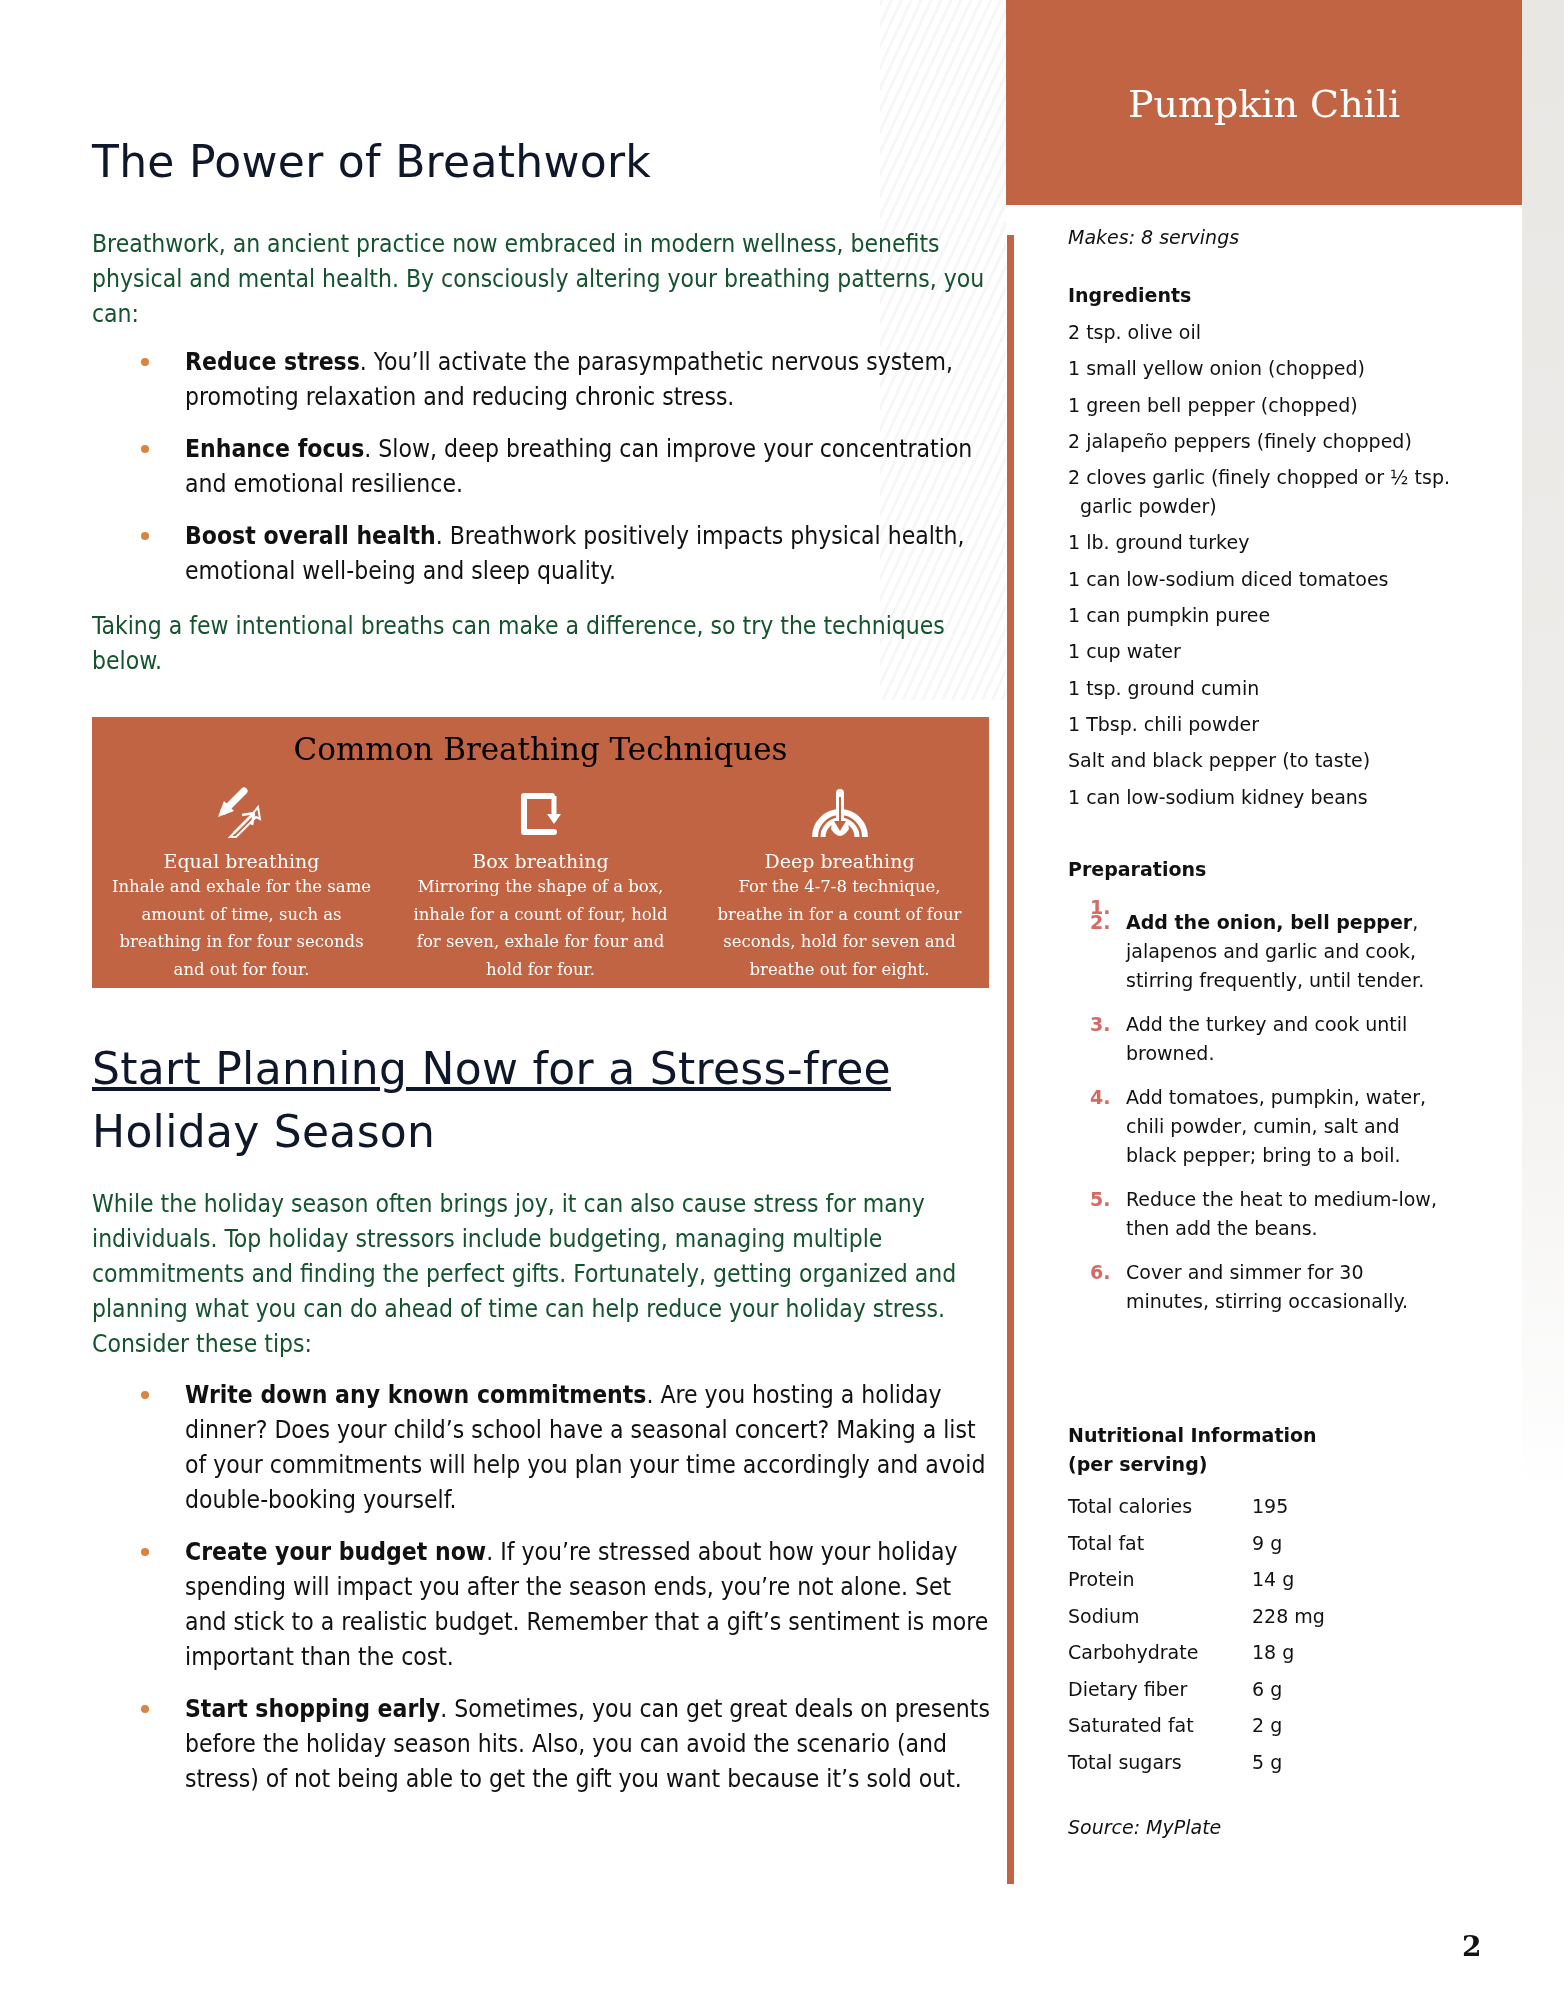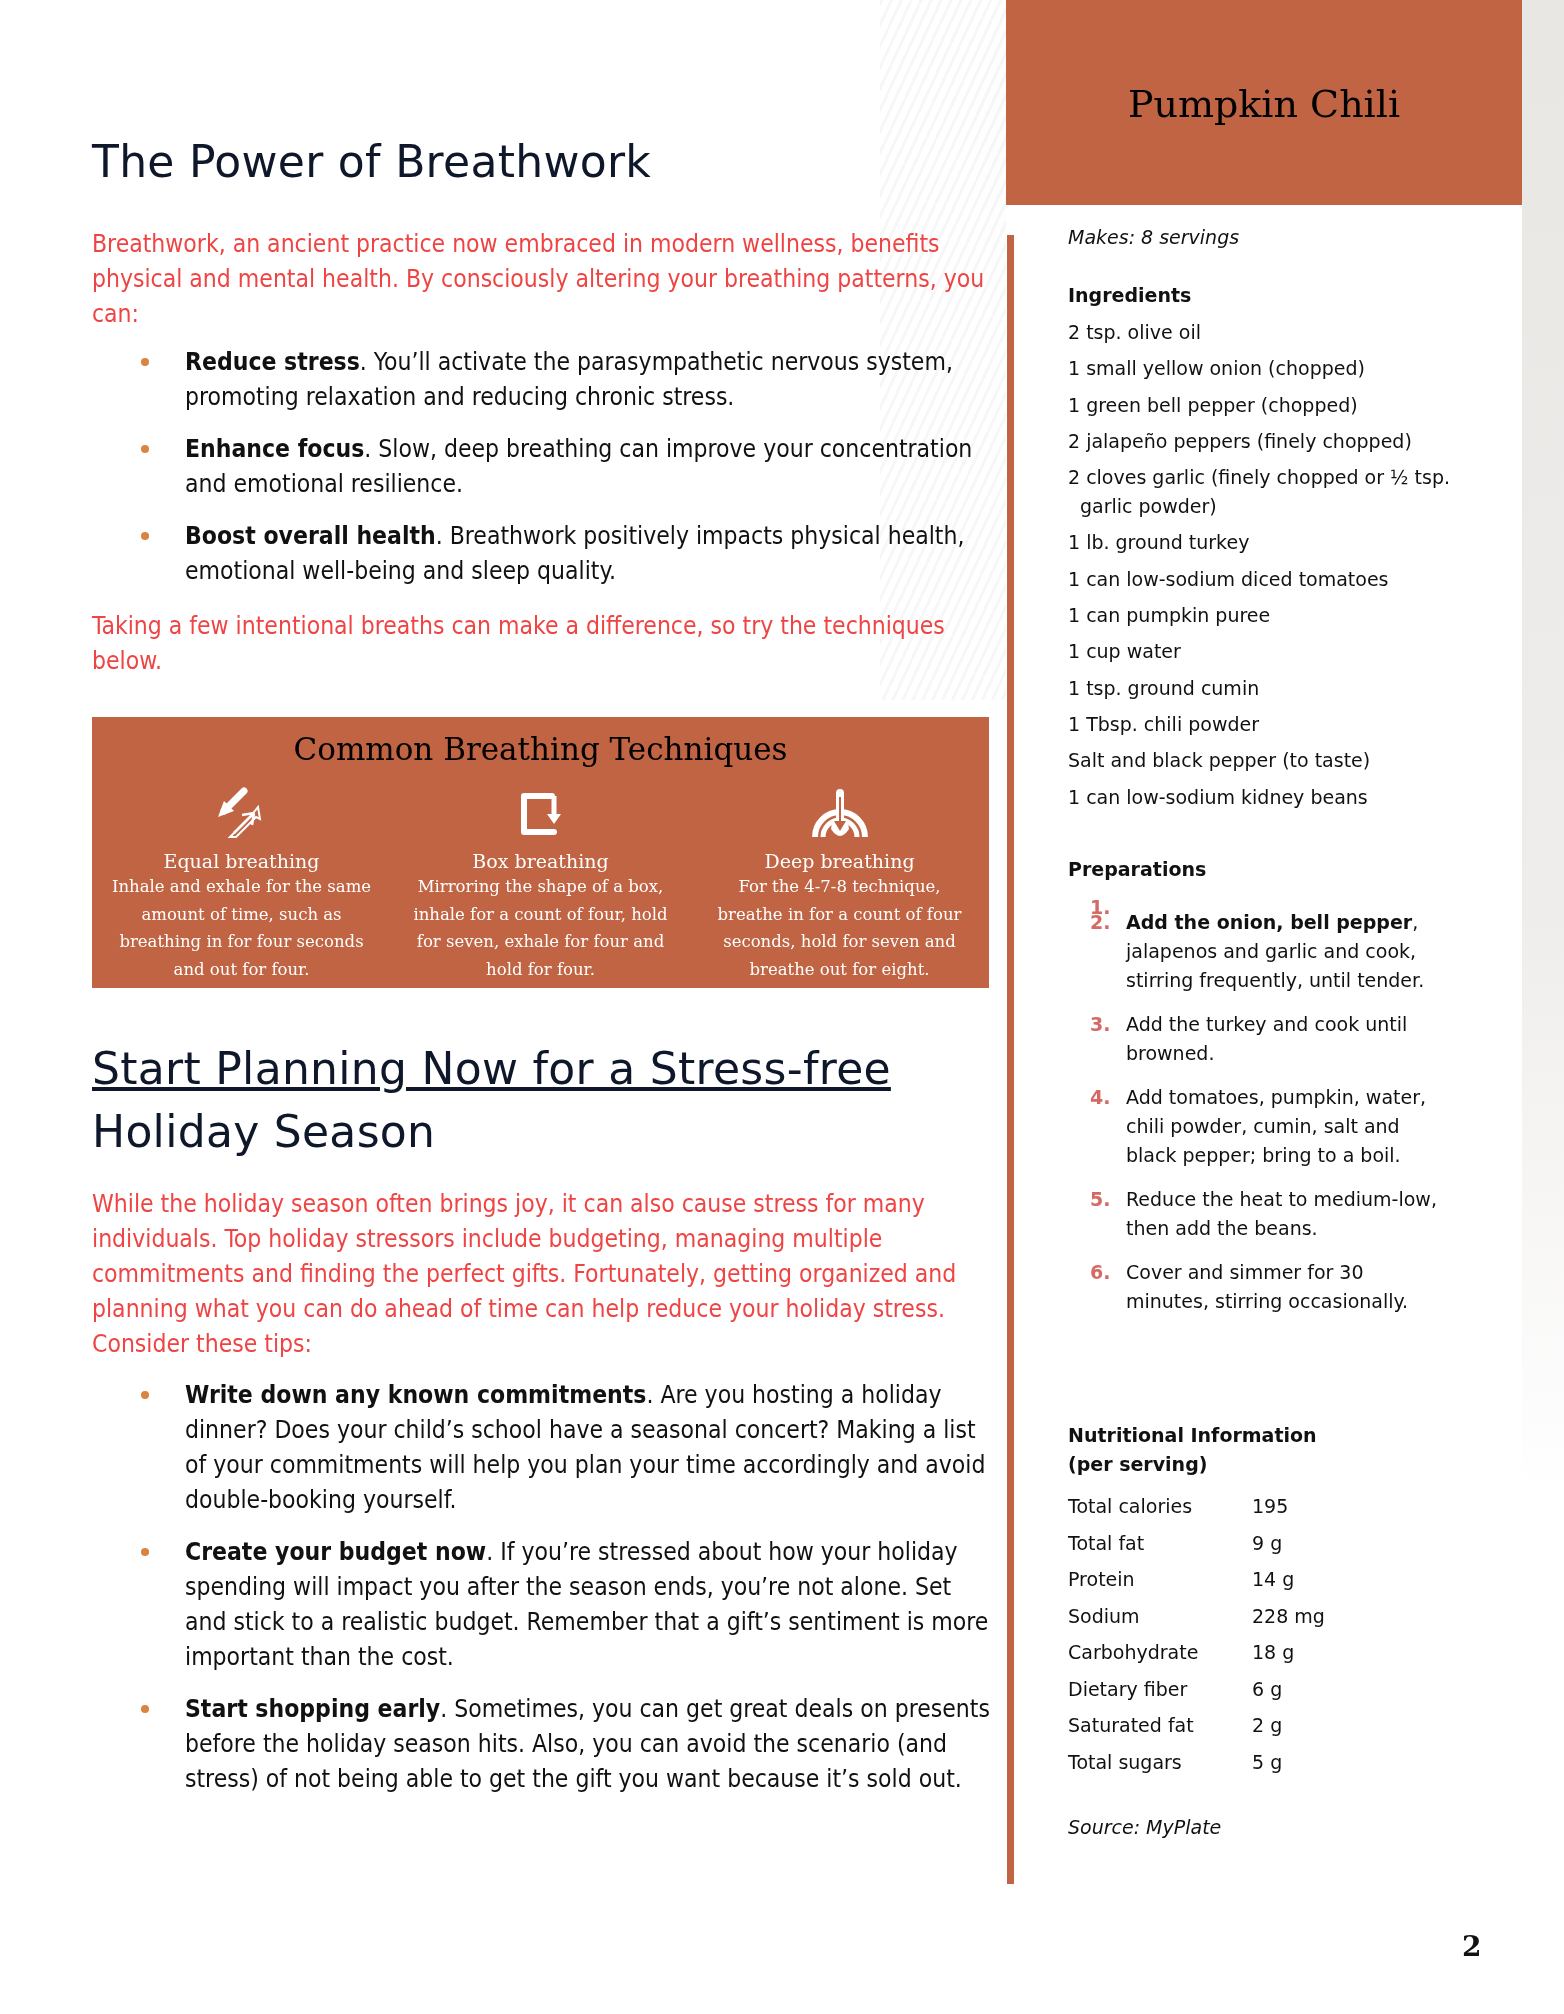--- a/index.html
+++ b/index.html
@@ -21,21 +21,21 @@
   }
   .left-col { position:absolute; left:92px; top:0; width:900px; }
   .h1 {
     position:absolute; left:0; font-family:"DejaVu Sans", sans-serif;
     color:#0f172a; font-size:44px; font-weight:normal; letter-spacing:0.3px;
     margin:0; white-space:nowrap;
   }
   .body-text {
     position:absolute; left:0; width:900px;
     font-family:"DejaVu Sans Condensed","DejaVu Sans", sans-serif;
-    font-size:24.5px; line-height:35px; color:#ef4444; margin:0;
+    font-size:24.5px; line-height:35px; color:#14532d; margin:0;
     font-stretch:condensed;
   }
   .bullets { position:absolute; left:0; width:900px; margin:0; padding:0; list-style:none; }
   .bullets li {
     position:relative; padding-left:93px; font-size:24.5px; line-height:35px;
     font-stretch:condensed; margin-bottom:17px;
   }
   .bullet-dot {
     position:absolute; left:49px; top:14px; width:8px; height:8px; border-radius:50%;
     background:#D9843F;
@@ -59,21 +59,21 @@
     font-family:"DejaVu Serif", serif; font-size:16.5px; line-height:27.5px;
     padding:0 14px;
   }
 
   .sidebar-header {
     position:absolute; left:1006px; top:0; width:516px; height:205px;
     background:#C06444; color:#fff;
   }
   .sidebar-header .title {
     position:absolute; left:0; right:0; top:82px; text-align:center;
-    font-family:"DejaVu Serif", serif; font-size:38px; color:#000000;
+    font-family:"DejaVu Serif", serif; font-size:38px; color:#ffffff;
   }
   .sidebar-panel {
     position:absolute; left:1006px; top:205px; width:516px; height:1720px; background:#fff;
   }
   .sidebar-bar {
     position:absolute; left:1007px; top:235px; width:7px; height:1649px; background:#C06444;
   }
   .recipe { position:absolute; left:1068px; top:0; width:420px; font-family:"DejaVu Sans", sans-serif; font-size:19px; color:#111; }
   .recipe .makes { position:absolute; top:226px; font-style:italic; }
   .recipe .sec-head { position:absolute; font-weight:bold; font-size:19px; }

